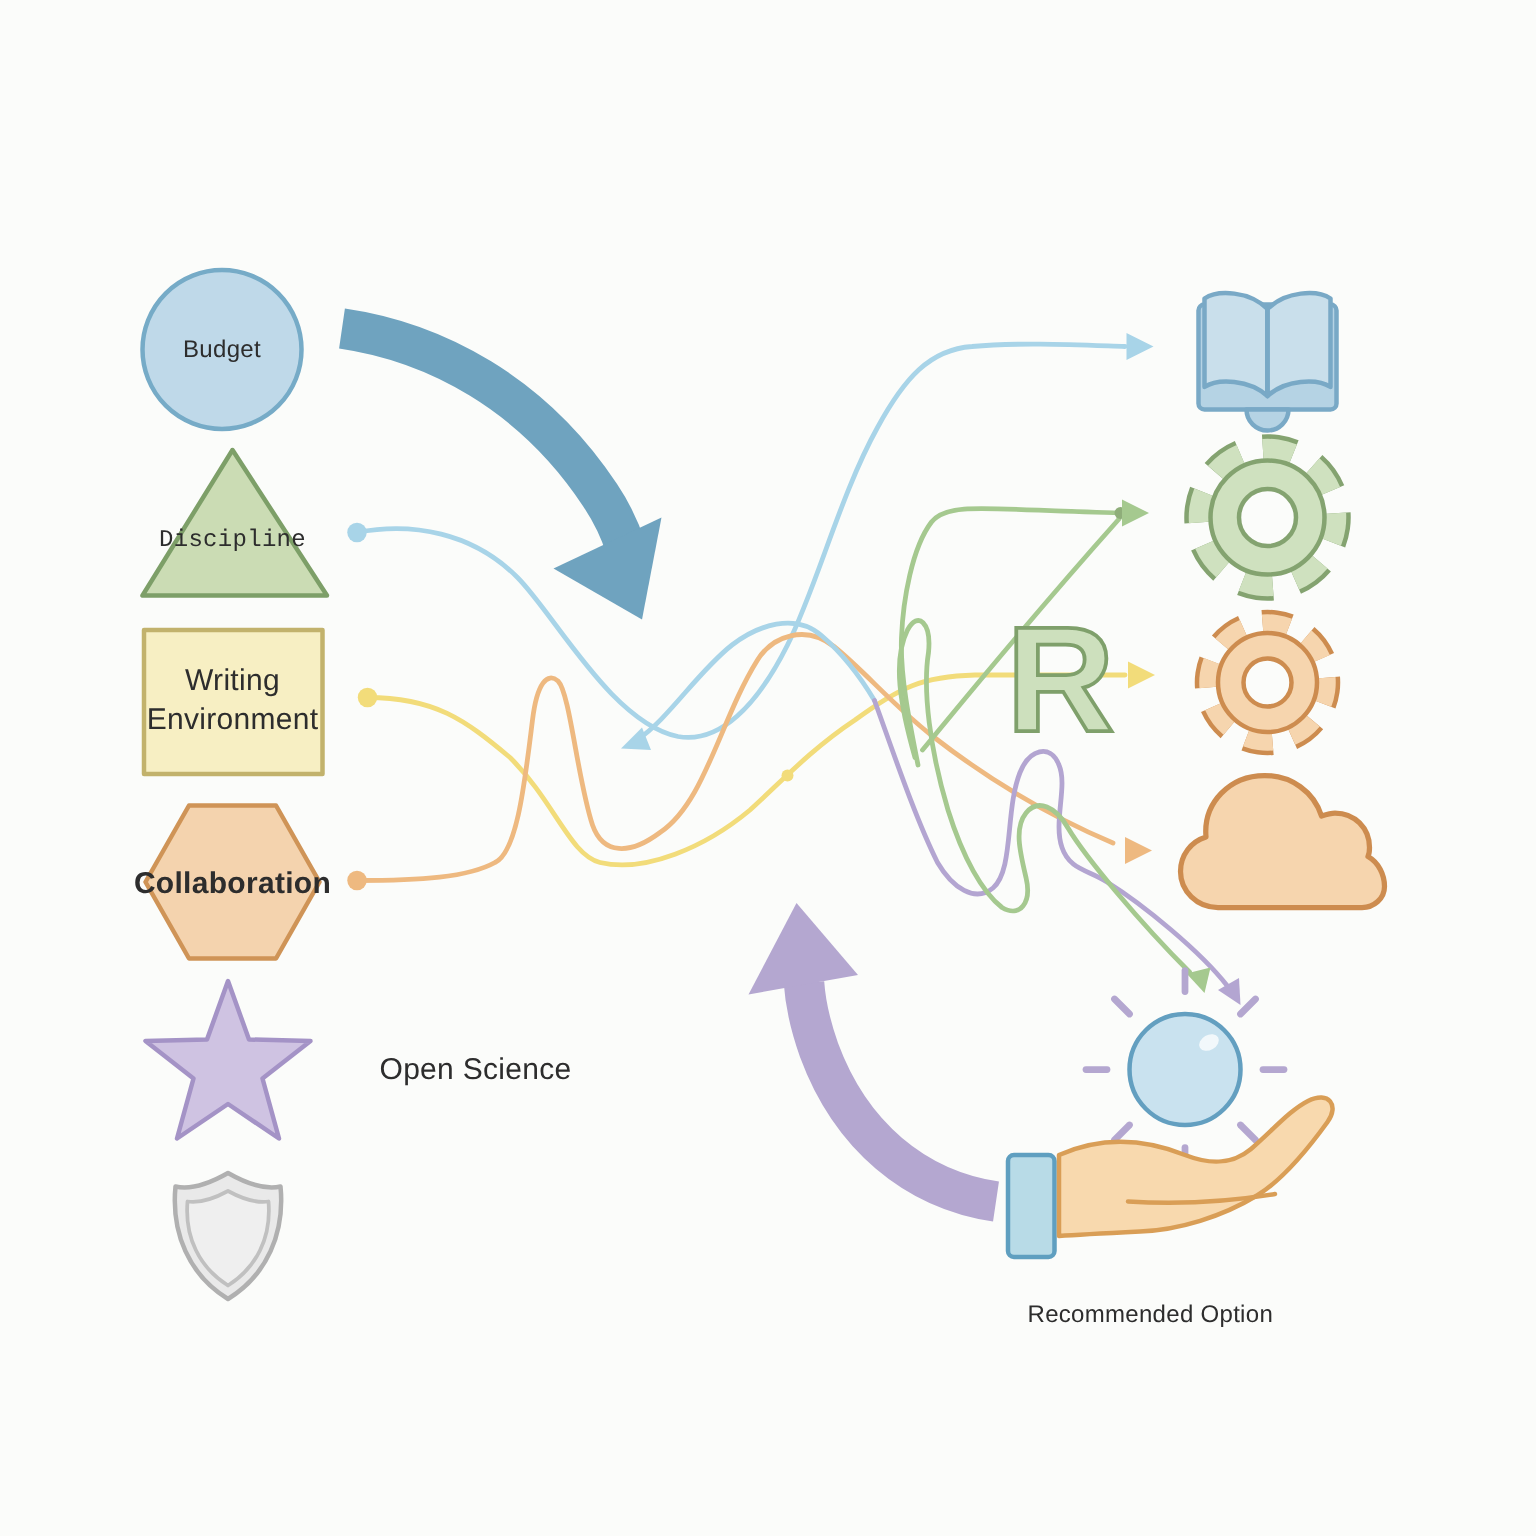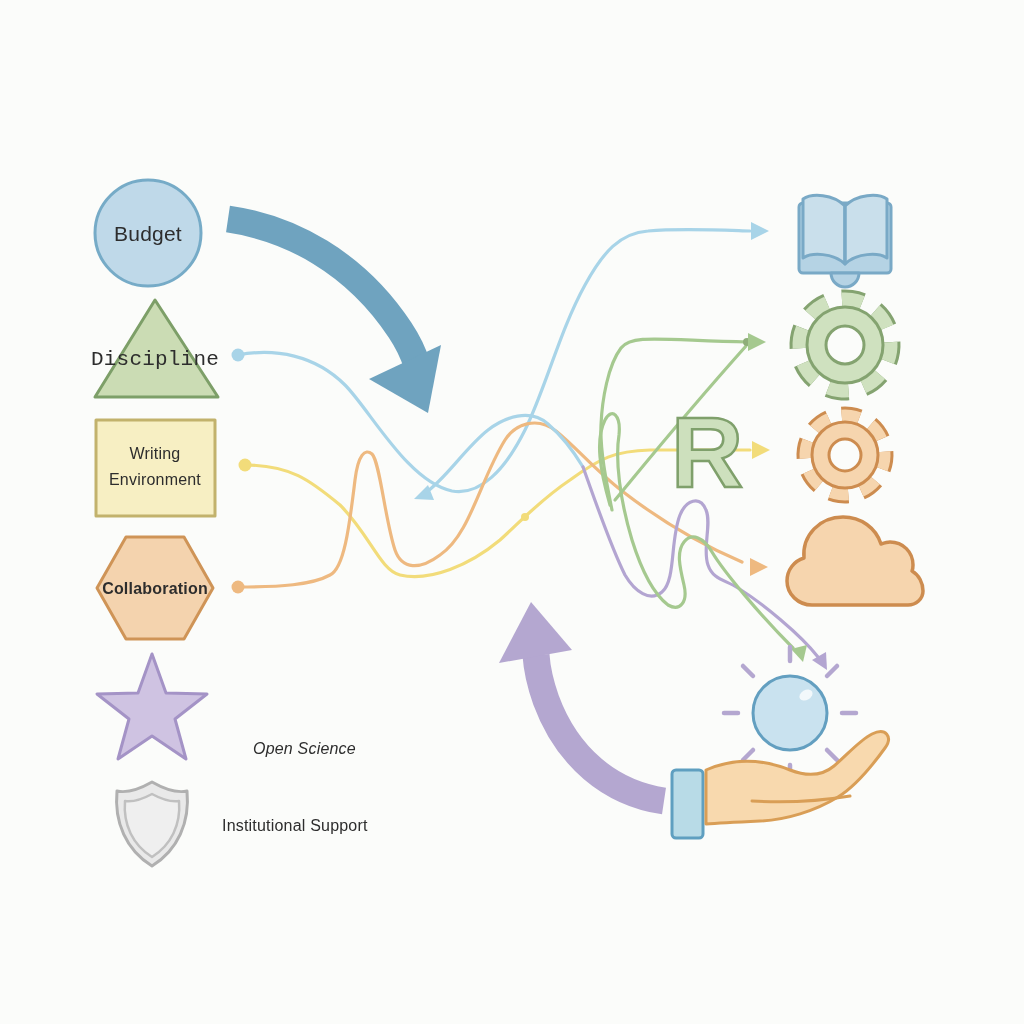--- a/index.html
+++ b/index.html
@@ -1,22 +1,22 @@
 <!DOCTYPE html>
 <html><head>
 <meta charset="utf-8">
 <style>
   html,body{margin:0;padding:0;background:#fbfcfa;}
   .stage{position:relative;width:1024px;height:1024px;background:#fbfcfa;overflow:hidden;
          font-family:"Liberation Sans", sans-serif;}
   .stage svg{position:absolute;left:0;top:0;}
-  .lbl{position:absolute;color:#2d2d2d;font-size:16px;line-height:26px;letter-spacing:0.2px;}
+  .lbl{position:absolute;color:#2d2d2d;font-size:20px;line-height:26px;letter-spacing:0.2px;}
   .lbl.center{text-align:center;}
   .lbl.left{text-align:left;}
-  .lbl.big{font-size:21px;}
+  .lbl.big{font-size:16px;}
 </style>
 </head>
 <body>
 
 <div class="stage">
 
 <svg width="1024" height="1024" viewBox="0 0 1024 1024">
 
   <g fill="none" stroke-linecap="round" stroke-linejoin="round">
 
@@ -123,18 +123,18 @@
 </svg>
 
 <div class="lbl center big" style="left:88px; top:221px; width:120px;">Budget</div>
 
 <div class="lbl center big" style="left:85px; top:347px; width:140px;font-family:Liberation Mono, monospace;">Discipline</div>
 
 <div class="lbl center" style="left:95px; top:441px; width:120px;">Writing Environment</div>
 
 <div class="lbl center" style="left:85px; top:576px; width:140px;font-weight:bold;">Collaboration</div>
 
-<div class="lbl left" style="left:253px; top:736px; width:220px;font-style:italic;">Open Science</div>
+<div class="lbl left" style="left:253px; top:700px; width:220px;">Open Science</div>
 
-<div class="lbl left" style="left:222px; top:813px; width:280px;">Institutional Support</div>
 
+<div class="lbl left big" style="left:685px; top:864px; width:280px;">Recommended Option</div>
 
 </div>
 
 </body></html>

